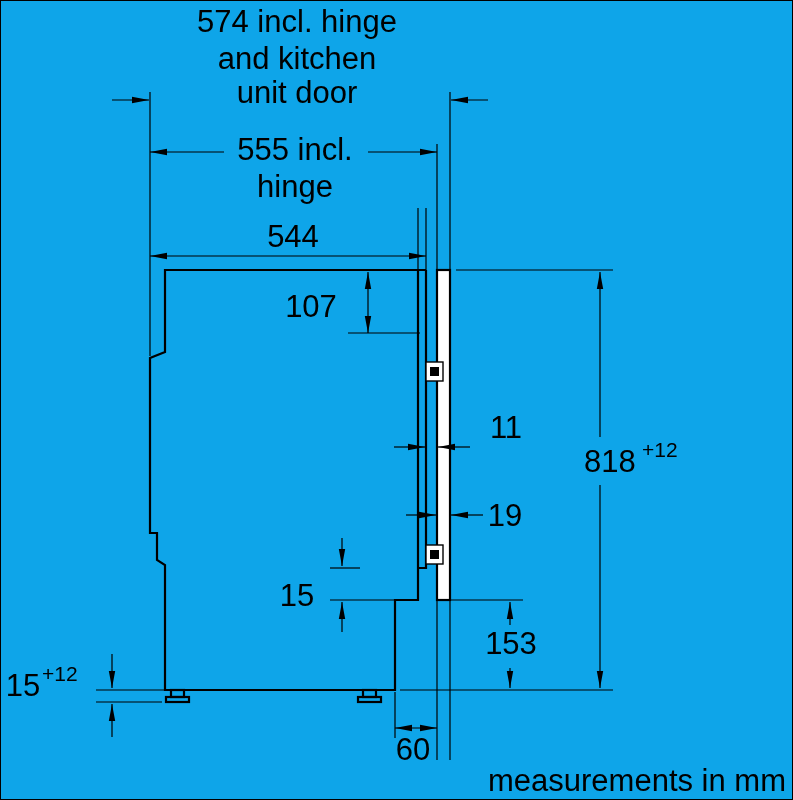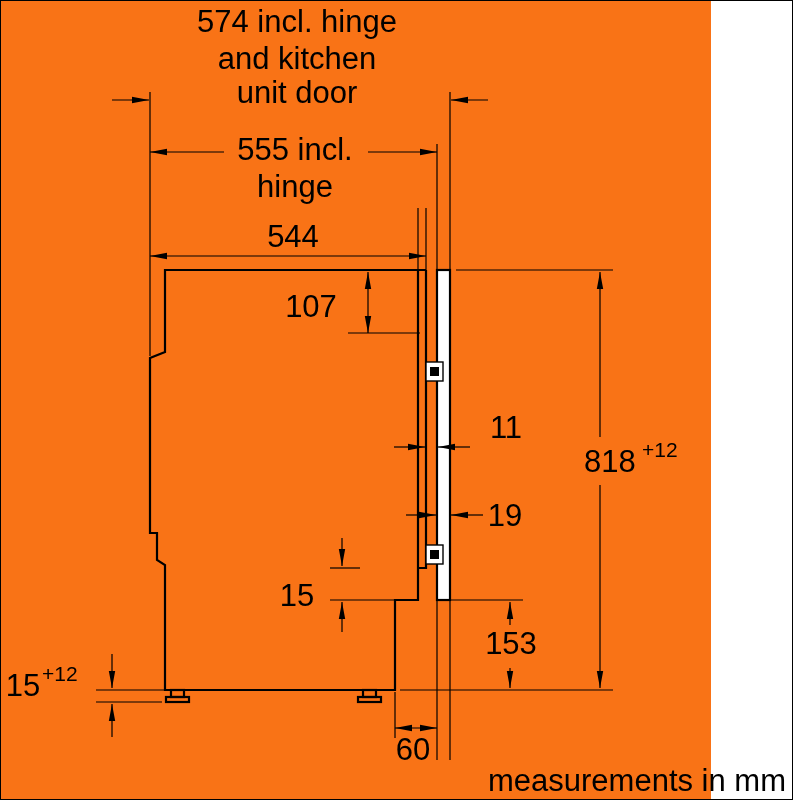--- a/index.html
+++ b/index.html
@@ -1,17 +1,17 @@
 <!DOCTYPE html>
 <html><head>
 <meta charset="utf-8">
 <style>
   html,body { margin:0; padding:0; background:#fff; }
   .page {
-    width:711px; height:800px; position:relative; background:#f97316;
+    width:793px; height:800px; position:relative; background:#0ea5e9;
     font-family:"Liberation Sans", sans-serif;
   }
   svg text {
     font-family:"Liberation Sans", sans-serif;
     font-size:31px; fill:#000;
   }
   svg text.sup { font-size:21px; }
   .thick { stroke:#000; stroke-width:2.2; fill:none; }
   .thin  { stroke:#000; stroke-width:1.2; fill:none; }
   .panel { stroke:#000; stroke-width:2.2; fill:#ffffff; }

